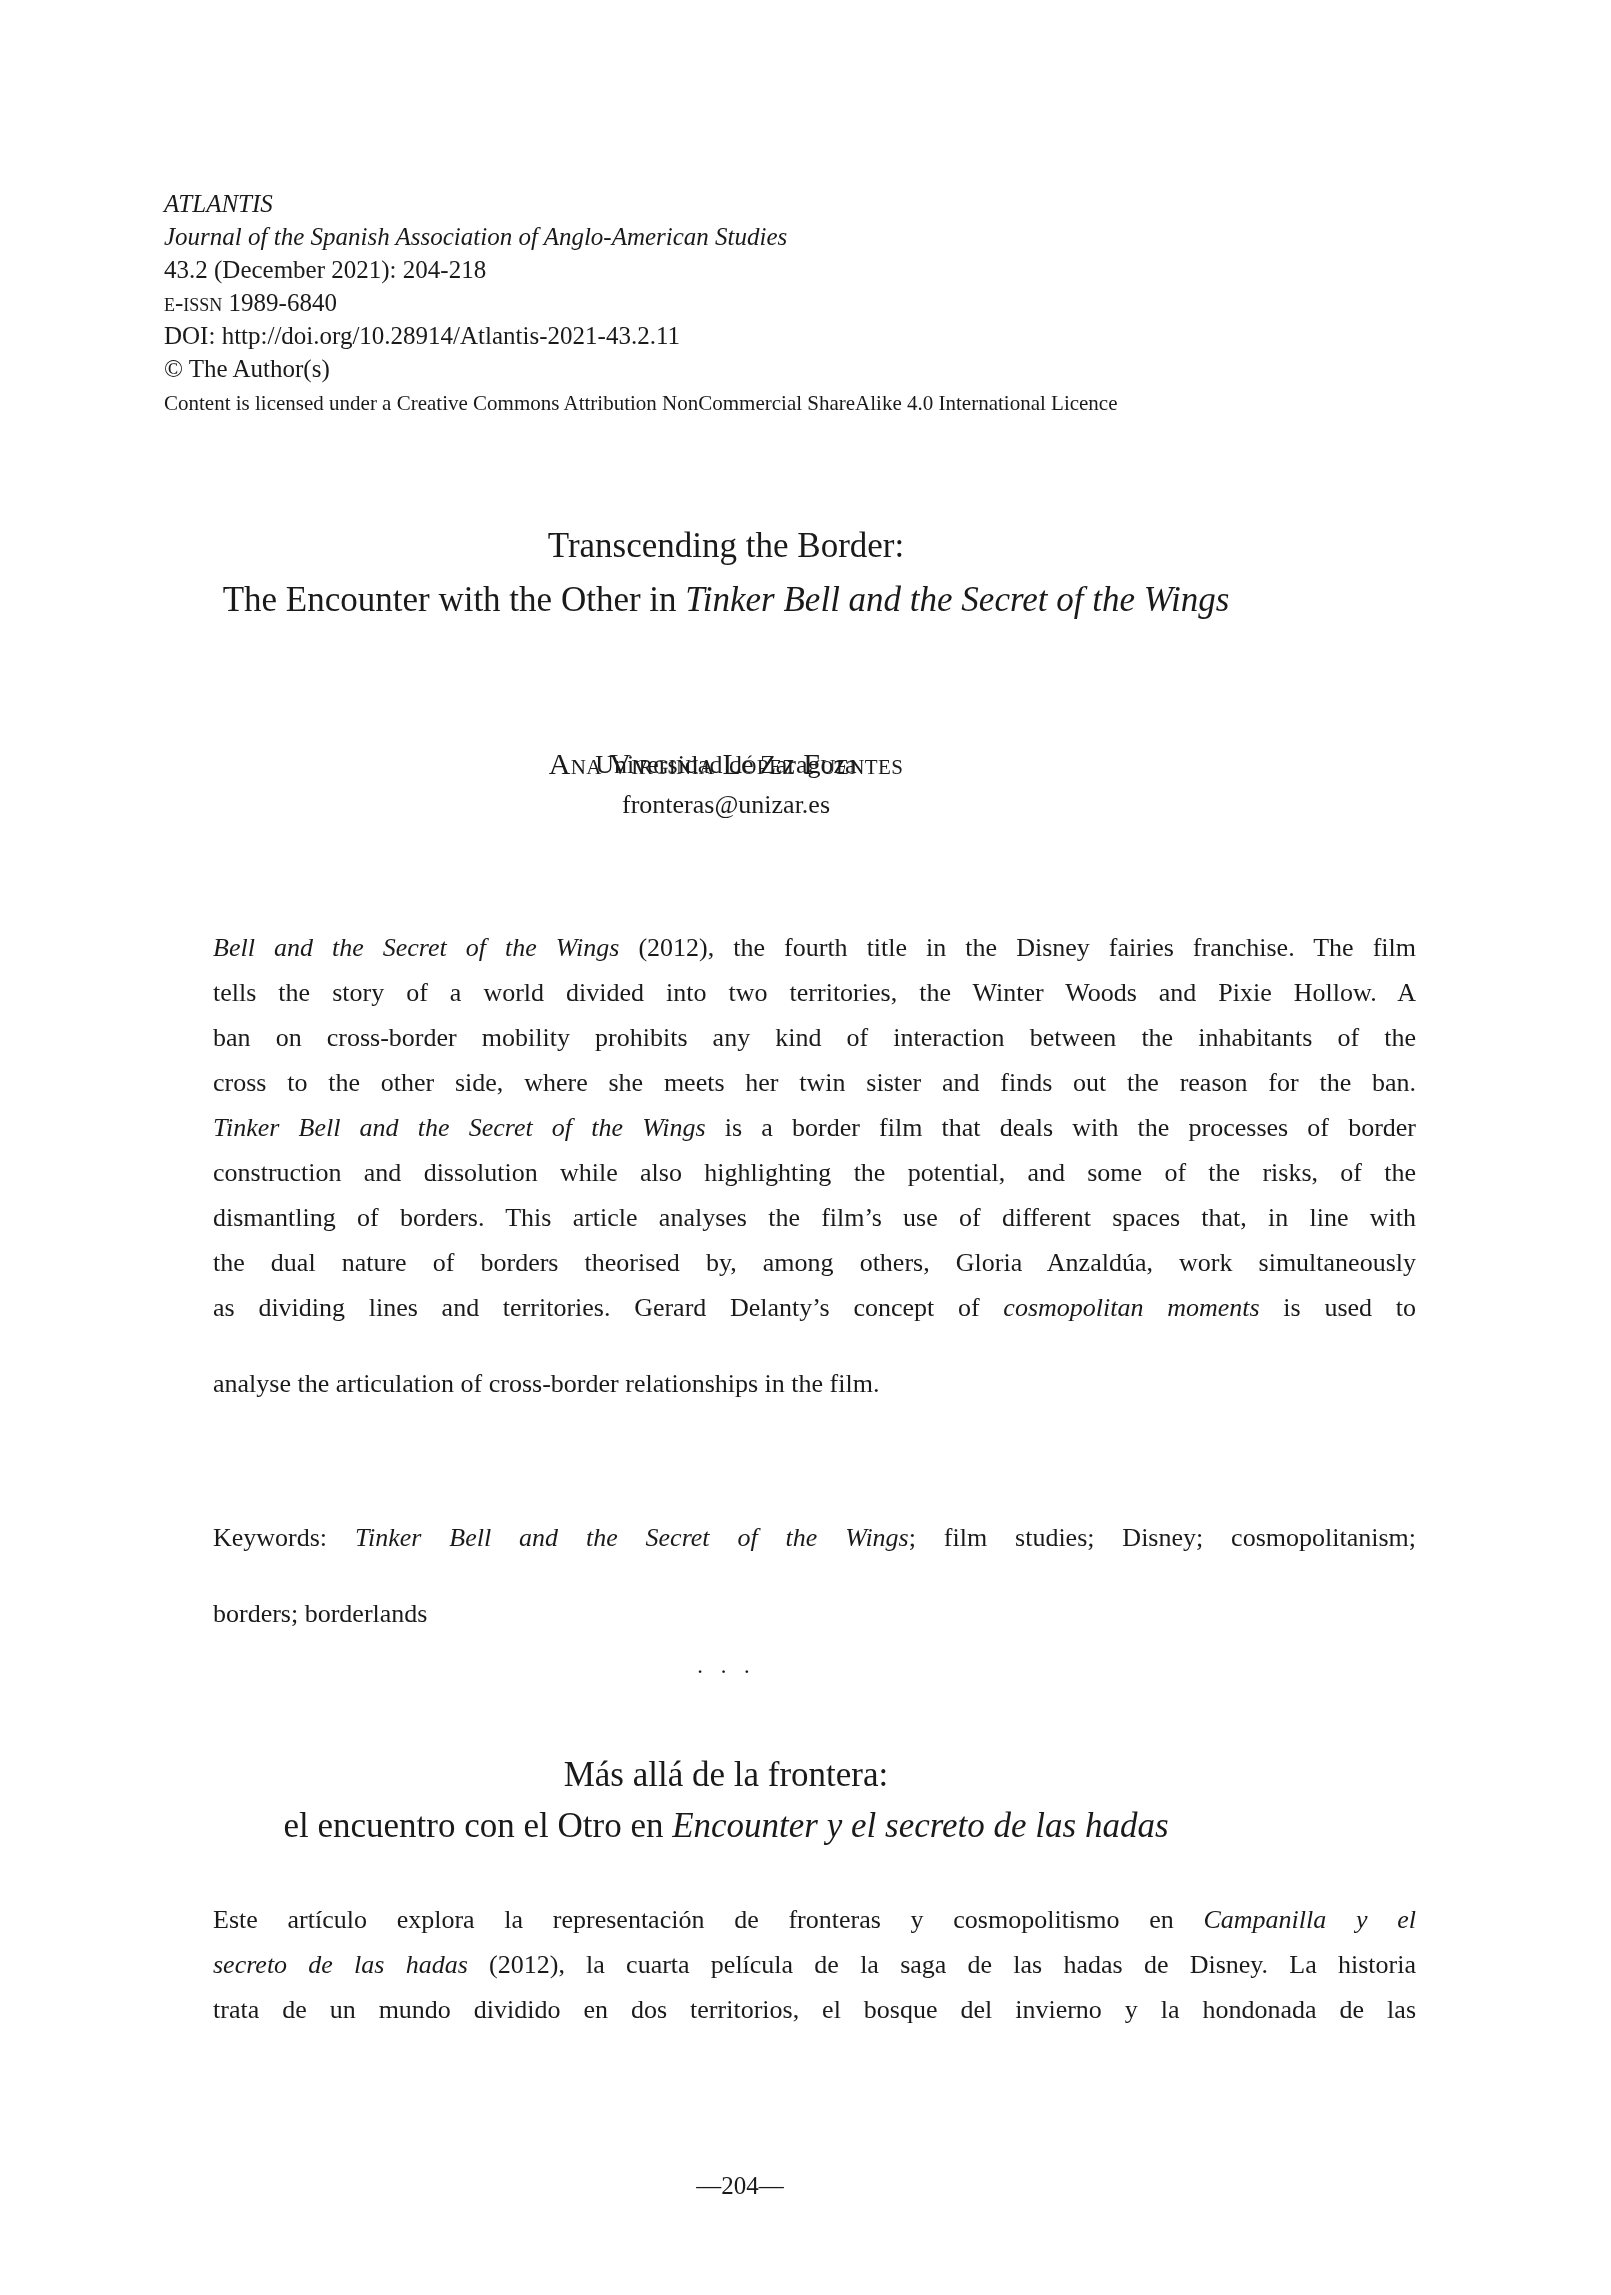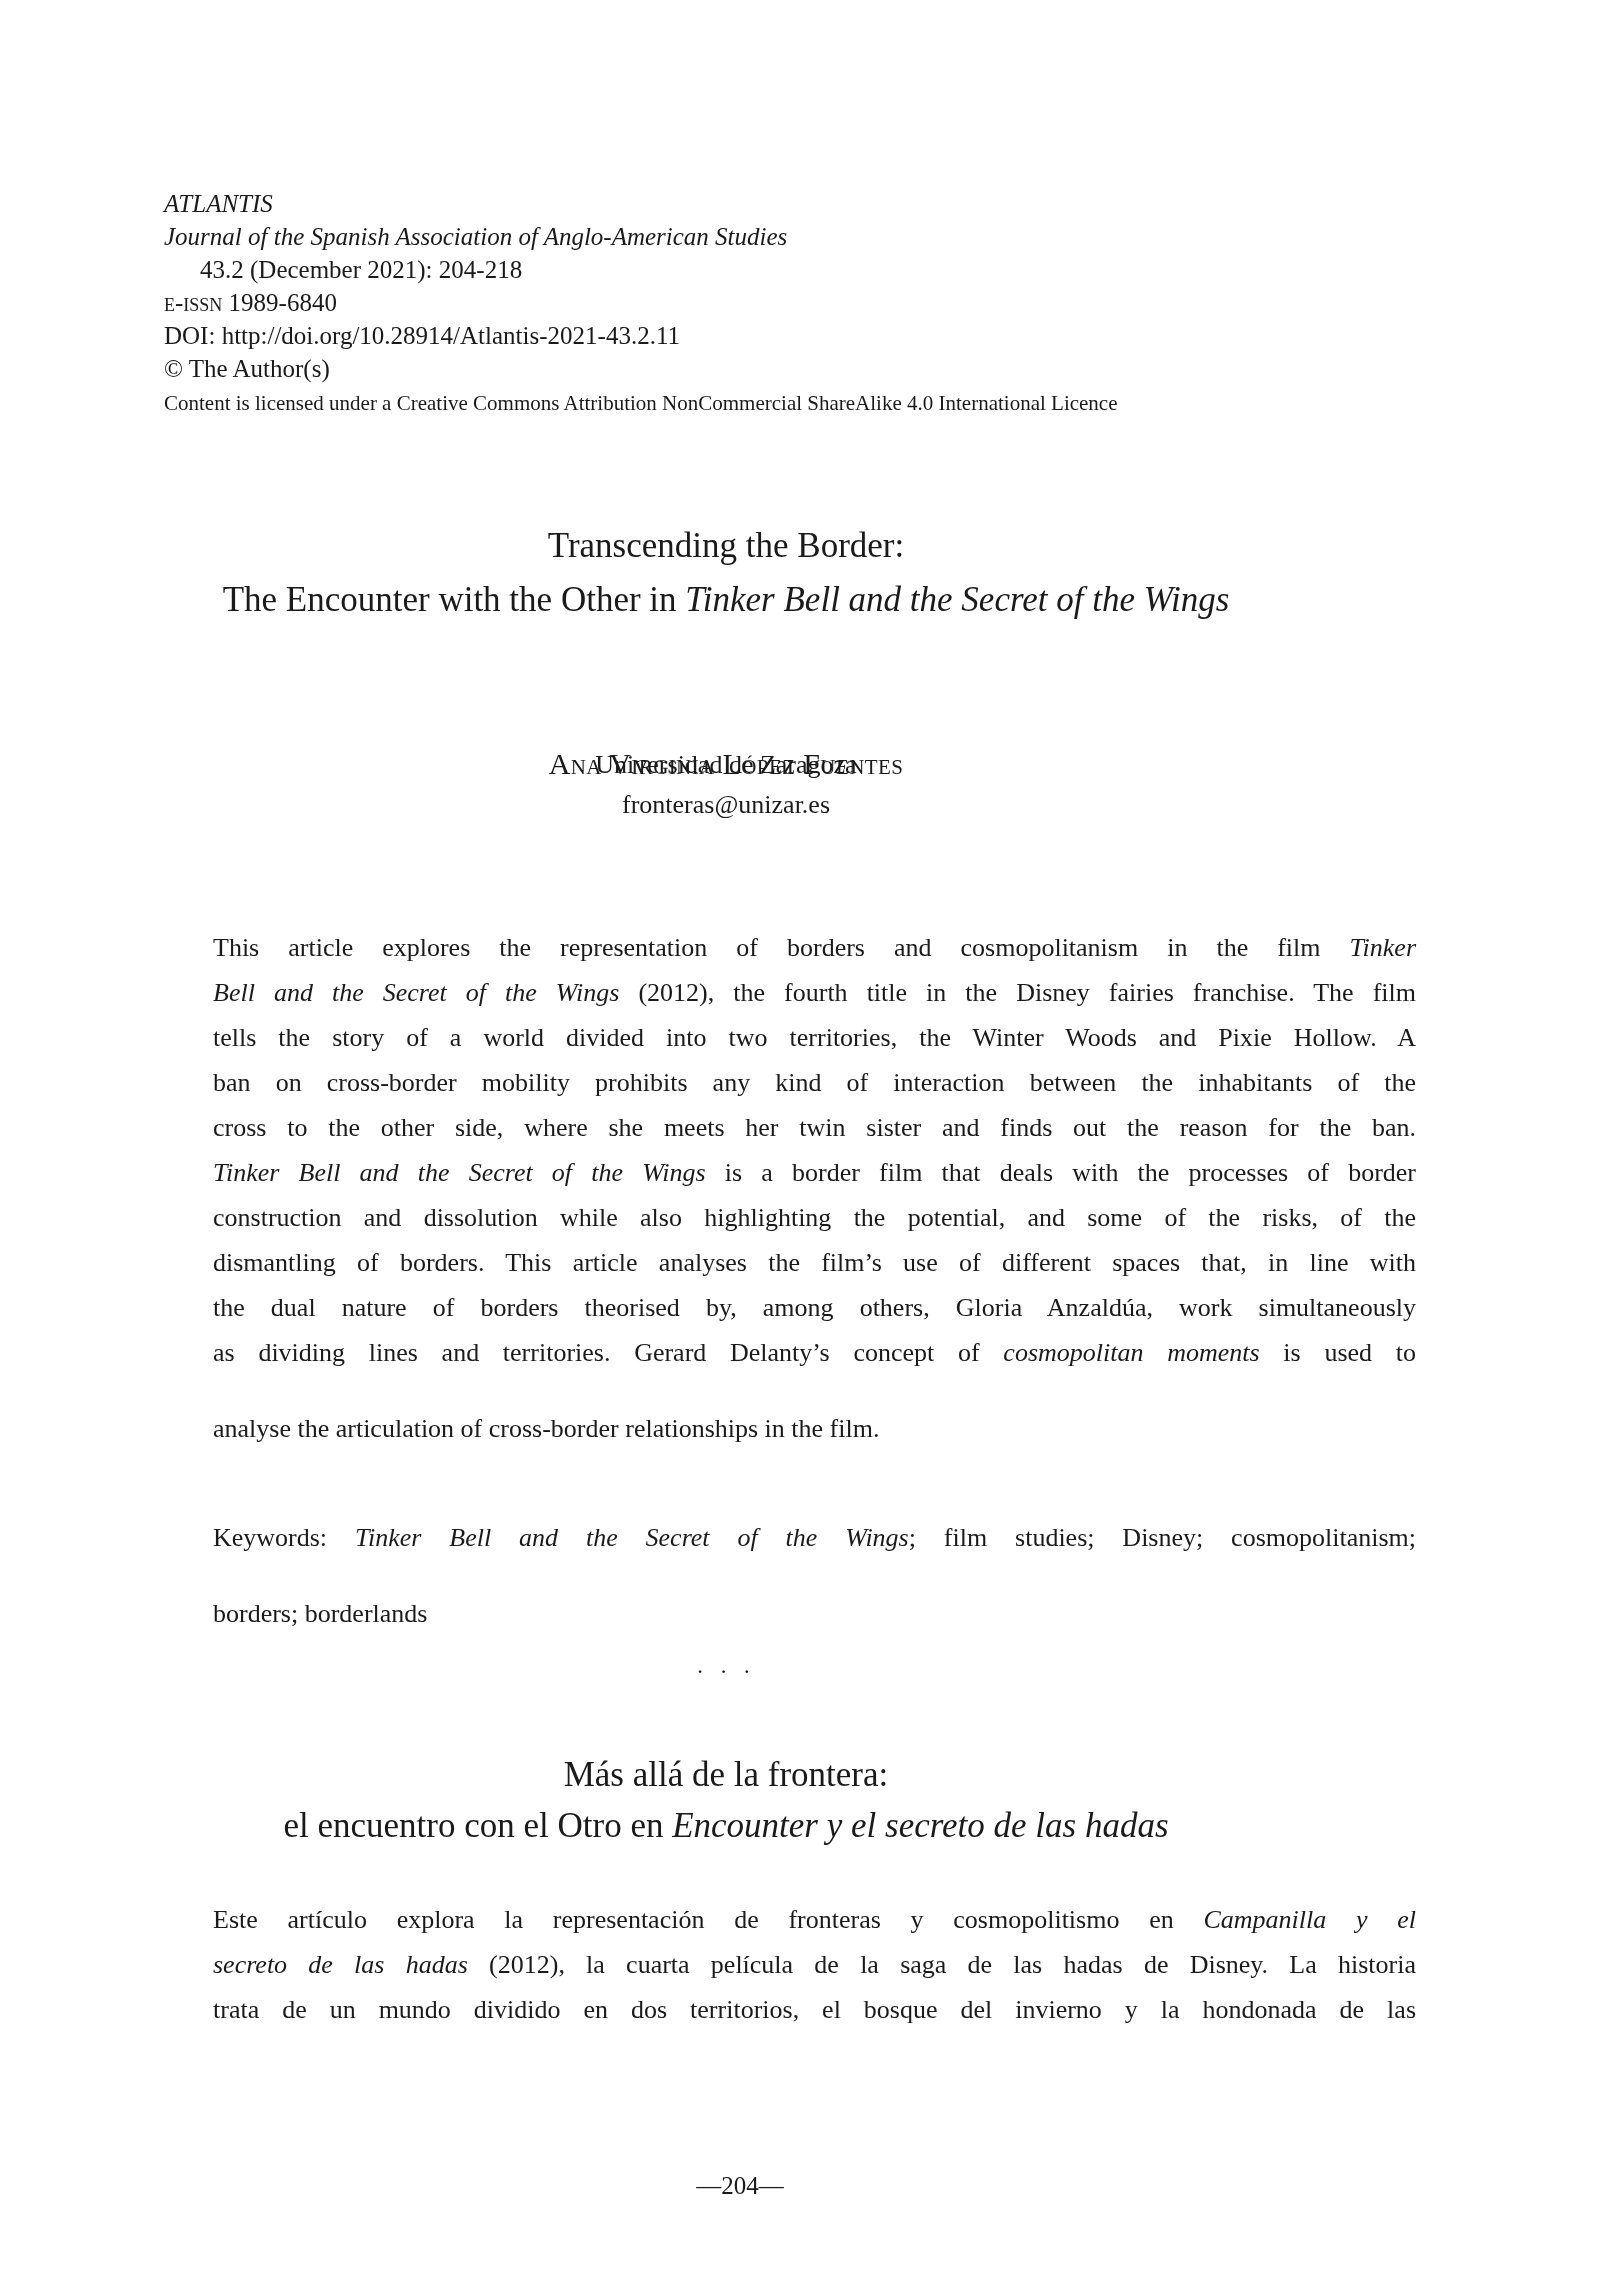--- a/index.html
+++ b/index.html
@@ -17,40 +17,39 @@
   .line { height: 45px; line-height: 45px; text-align: justify; text-align-last: justify; white-space: nowrap; overflow: visible; }
   .line.last { text-align-last: left; margin-top: 31px; }
   .dots { font-size: 23px; letter-spacing: 5px; }
   .pageno { font-size: 25px; padding-left: 14px; }
 </style>
 </head>
 <body>
 
 <div class="abs hdr i" style="top:187px;">ATLANTIS</div>
 <div class="abs hdr i" style="top:220px;">Journal of the Spanish Association of Anglo-American Studies</div>
-<div class="abs hdr" style="top:253px;margin-left:36px;">43.2 (December 2021): 204-218</div>
+<div class="abs hdr" style="top:253px;">43.2 (December 2021): 204-218</div>
 <div class="abs hdr" style="top:286px;">
   <span class="smallcaps">e-issn</span>
   <span>1989-6840</span>
 </div>
 <div class="abs hdr" style="top:319px;">DOI: http://doi.org/10.28914/Atlantis-2021-43.2.11</div>
 <div class="abs hdr" style="top:352px;">© The Author(s)</div>
 <div class="abs hdr" style="top:387px; font-size:21px;">Content is licensed under a Creative Commons Attribution NonCommercial ShareAlike 4.0 International Licence</div>
 
 <div class="abs center title" style="top:523px;">Transcending the Border:</div>
 <div class="abs center title" style="top:577px;">
   <span>The Encounter with the Other in </span><span class="i">Tinker Bell and the Secret of the Wings</span>
 </div>
 
 <div class="abs center author smallcaps" style="top:707px;margin-top:40px;">Ana Virginia López Fuentes</div>
 <div class="abs center affil" style="top:750px;">Universidad de Zaragoza</div>
 <div class="abs center affil" style="top:790px;">fronteras@unizar.es</div>
 
 <div class="abs para" style="top:925px;">
-  <div class="line"><span>This article explores the representation of borders and cosmopolitanism in the film </span><span class="i">Tinker</span><span></span></div>
   <div class="line"><span></span><span class="i">Bell and the Secret of the Wings</span><span> (2012), the fourth title in the Disney fairies franchise. The film</span></div>
   <div class="line"><span>tells the story of a world divided into two territories, the Winter Woods and Pixie Hollow. A</span><span class="i"></span><span></span></div>
   <div class="line"><span>ban on cross-border mobility prohibits any kind of interaction between the inhabitants of the</span><span class="i"></span><span></span></div>
   <div class="line"><span>cross to the other side, where she meets her twin sister and finds out the reason for the ban.</span><span class="i"></span><span></span></div>
   <div class="line"><span></span><span class="i">Tinker Bell and the Secret of the Wings</span><span> is a border film that deals with the processes of border</span></div>
   <div class="line"><span>construction and dissolution while also highlighting the potential, and some of the risks, of the</span><span class="i"></span><span></span></div>
   <div class="line"><span>dismantling of borders. This article analyses the film’s use of different spaces that, in line with</span><span class="i"></span><span></span></div>
   <div class="line"><span>the dual nature of borders theorised by, among others, Gloria Anzaldúa, work simultaneously</span><span class="i"></span><span></span></div>
   <div class="line"><span>as dividing lines and territories. Gerard Delanty’s concept of </span><span class="i">cosmopolitan moments</span><span> is used to</span></div>
   <div class="line last"><span>analyse the articulation of cross-border relationships in the film.</span><span class="i"></span><span></span></div>

